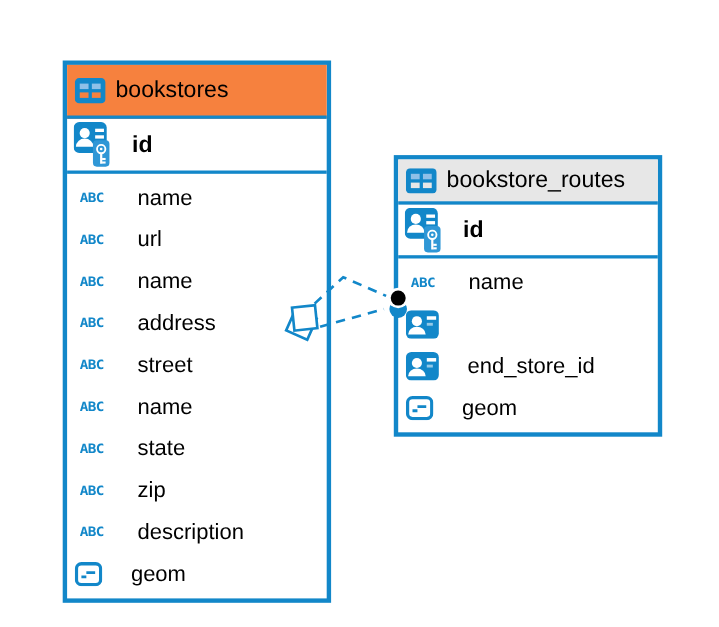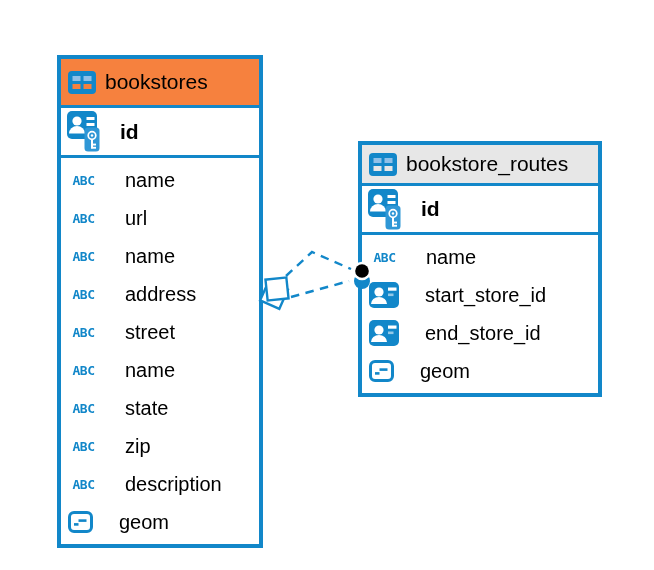--- a/index.html
+++ b/index.html
@@ -11,21 +11,21 @@
     --accent:#1287c9;
     --cell-light:#8fc0e8;
   }
   .table-card{
     position:absolute;
     background:#fff;
     border:4px solid var(--accent);
     box-sizing:border-box;
     z-index:1;
   }
-  #table-bookstores{left:57px;top:55px;width:206px;height:493px;--hdr:#f6813e;}
+  #table-bookstores{left:57px;top:55px;width:244px;height:493px;--hdr:#f6813e;}
   #table-routes{left:358px;top:141px;width:244px;height:256px;--hdr:#e7e7e7;}
 
   .t-header{
     display:flex;align-items:center;gap:9px;
     padding:0 7px;
     background:var(--hdr);
     border-bottom:3px solid var(--accent);
     font-size:21px;
     white-space:nowrap;
   }
@@ -179,21 +179,20 @@
   </div>
   <div class="cols">
     <div class="col-row">
       <span class="abc">ABC</span>
       <span>name</span>
     </div>
     <div class="col-row">
       <svg class="ic" width="30" height="26" viewBox="0 0 30 26">
           <use href="#i-ref"></use>
         </svg>
-      <span>start_store_id</span>
     </div>
     <div class="col-row">
       <svg class="ic" width="30" height="26" viewBox="0 0 30 26">
           <use href="#i-ref"></use>
         </svg>
       <span>end_store_id</span>
     </div>
     <div class="col-row">
       <svg class="ic" width="25" height="22" viewBox="0 0 25 22">
           <use href="#i-geom"></use>

